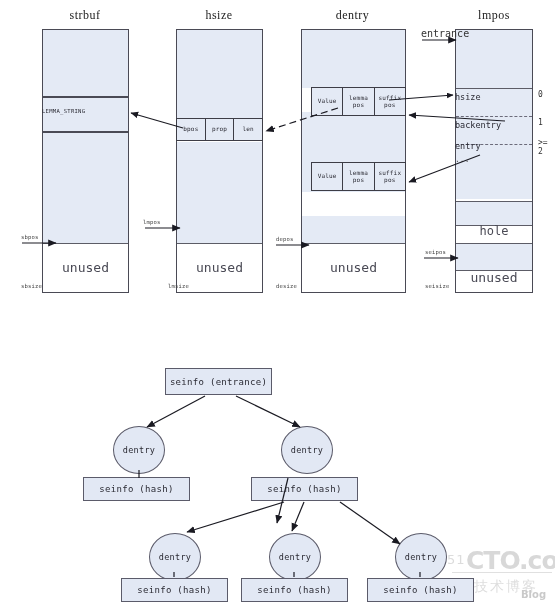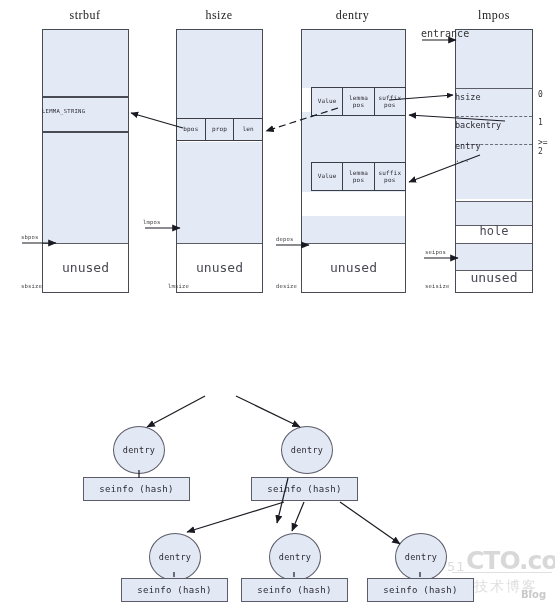--- a/index.html
+++ b/index.html
@@ -43,21 +43,21 @@
   .tnode-ell{position:absolute;box-sizing:border-box;border:1.5px solid #5b5b6a;
        background:#e2e8f4;border-radius:50%;display:flex;align-items:center;justify-content:center;
        font-size:8.5px;color:#2a2a33;letter-spacing:.3px;
        font-family:"DejaVu Sans Mono","Liberation Mono",monospace;}
 
   
   .wm{position:absolute;pointer-events:none;user-select:none;}
   .wm-main{font-family:"DejaVu Sans","Liberation Sans",sans-serif;font-weight:bold;
            font-size:25px;color:#d8d8d8;letter-spacing:-1px;}
   .wm-sub{font-family:"DejaVu Sans","Liberation Sans",sans-serif;
-          font-size:13px;color:#dcdcdc;letter-spacing:1px;margin-top:7px;}
+          font-size:13px;color:#dcdcdc;letter-spacing:1px;}
   .wm-cn{font-family:"DejaVu Sans","Liberation Sans",sans-serif;
          font-size:14px;color:#dedede;letter-spacing:2px;}
   .wm-blog{font-family:"DejaVu Sans","Liberation Sans",sans-serif;font-weight:bold;
            font-size:10px;color:#c9c9c9;margin-top:8px;}
   .wm-line{position:absolute;height:1px;background:#e0e0e0;}
 </style>
 </head>
 <body>
 
 <div class="canvas">
@@ -146,20 +146,21 @@
   <div class="bigtxt" style="left:455px;top:270px;width:78px;">unused</div>
   <div class="tinytxt" style="left:421px;top:28px;">entrance</div>
   <div class="smtxt" style="left:425px;top:249px;">seipos</div>
   <div class="smtxt" style="left:425px;top:283px;">seisize</div>
 
   <div class="idx" style="left:538px;top:90px;">0</div>
   <div class="idx" style="left:538px;top:118px;">1</div>
   <div class="idx" style="left:538px;top:138px;white-space:pre-line;line-height:1.15;">&gt;=
 2</div>
 
+  <div class="tnode-rect" style="left:165px;top:368px;width:107px;height:27px;">seinfo (entrance)</div>
 
   <div class="tnode-ell" style="left:113px;top:426px;width:52px;height:48px;">dentry</div>
   <div class="tnode-ell" style="left:281px;top:426px;width:52px;height:48px;">dentry</div>
 
   <div class="tnode-rect" style="left:83px;top:477px;width:107px;height:24px;">seinfo (hash)</div>
   <div class="tnode-rect" style="left:251px;top:477px;width:107px;height:24px;">seinfo (hash)</div>
 
   <div class="tnode-ell" style="left:149px;top:533px;width:52px;height:48px;">dentry</div>
   <div class="tnode-ell" style="left:269px;top:533px;width:52px;height:48px;">dentry</div>
   <div class="tnode-ell" style="left:395px;top:533px;width:52px;height:48px;">dentry</div>

